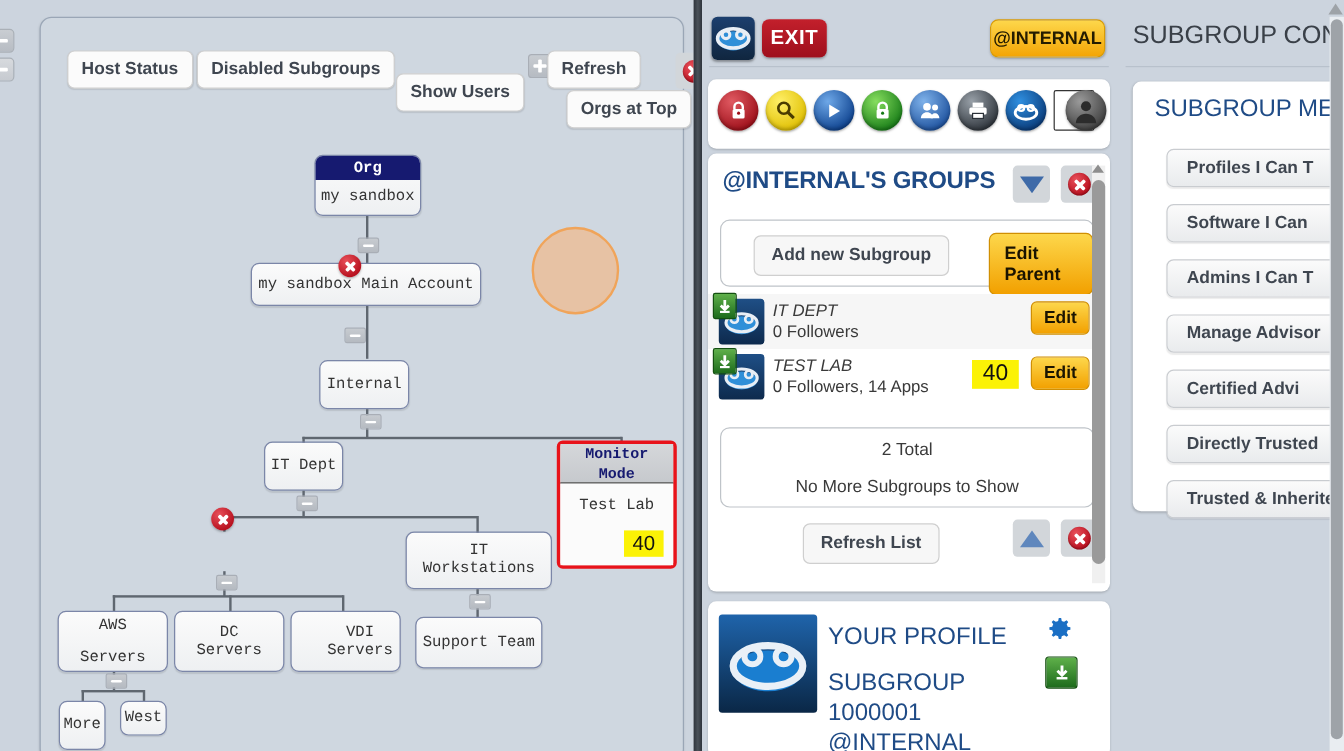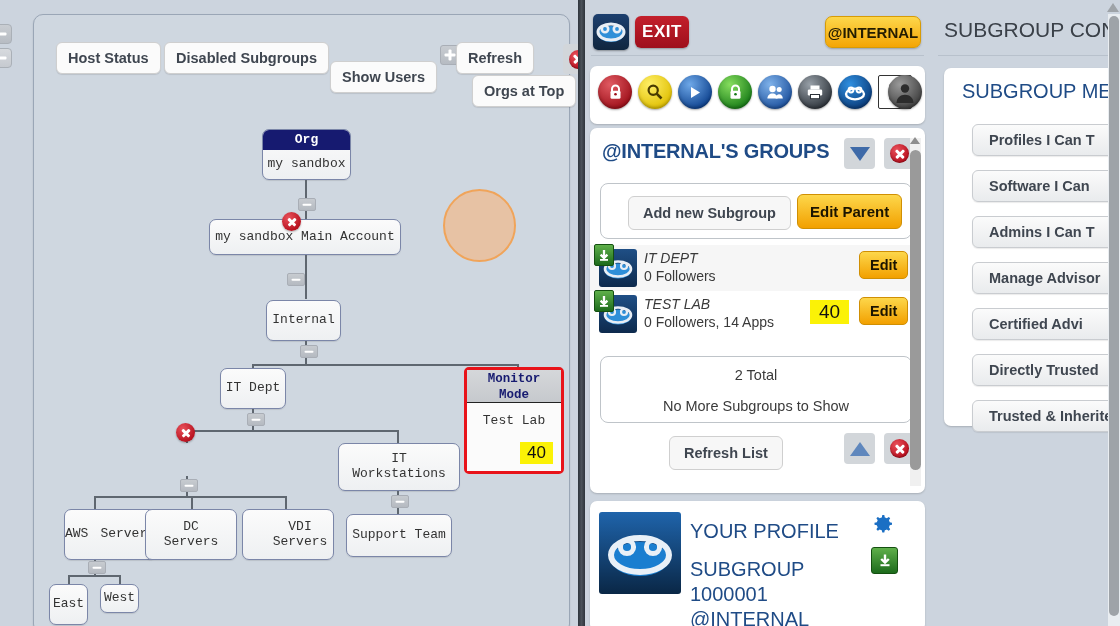--- a/index.html
+++ b/index.html
@@ -196,21 +196,21 @@
   #addsub-box {
     position:absolute; left:10px; top:55px; width:312px; height:56px;
     border:1px solid #bfc4c9; border-radius:8px; background:#fff;
   }
   #btn-add-sub {
     position:absolute; left:27px; top:12px; padding:8px 14px; font-size:14.5px;
     font-weight:bold; color:#3f4650; background:#f7f7f7; border:1px solid #cfcfcf;
     border-radius:6px;
   }
   #btn-edit-parent {
-    position:absolute; left:196px; top:10px; padding:8px 12px; font-size:15px;
+    position:absolute; left:223px; top:10px; padding:8px 12px; font-size:15px;
     font-weight:bold; color:#1b1400; background:linear-gradient(#fdd74b,#f2a000);
     border:1px solid #d08f03; border-radius:6px;
   }
 
   .grp-row { position:absolute; left:0; width:329px; height:46px; }
   #grp-row-0 { top:117px; background:#f6f6f6; }
   #grp-row-1 { top:163px; background:#fff; }
   .grp-ico { position:absolute; left:9px; top:4px; width:38px; height:38px;
     background:linear-gradient(#1f4f86,#0d2a4d); border-radius:3px; overflow:hidden; }
   .grp-dl {
@@ -382,21 +382,21 @@
 
       <div class="node" style="left:304px; top:428px; width:122px; height:48px; flex-direction:column;">
         <span>IT</span>
         <span>Workstations</span>
       </div>
       <div class="lnk" style="left:363px; top:476px; width:1.5px; height:24px;"></div>
       <div class="mini" style="left:357px; top:480px;">
           <i></i>
         </div>
 
-      <div class="node" style="left:30px; top:494px; width:92px; height:51px; flex-direction:row;gap:12px;">
+      <div class="node" style="left:14px; top:494px; width:92px; height:51px; flex-direction:column;gap:12px;">
         <span>AWS</span>
         <span>Servers</span>
       </div>
       <div class="node" style="left:111px; top:494px; width:92px; height:51px; flex-direction:column;">
         <span>DC</span>
         <span>Servers</span>
       </div>
       <div class="node" style="left:208px; top:494px; width:92px; height:51px; flex-direction:column;padding-left:24px;">
         <span>VDI</span>
         <span>Servers</span>
@@ -408,21 +408,21 @@
 
       <div class="lnk" style="left:60px; top:545px; width:1.5px; height:16px;"></div>
       <div class="mini" style="left:54px; top:546px;">
           <i></i>
         </div>
       <div class="lnk" style="left:34px; top:560px; width:52px; height:1.5px;"></div>
       <div class="lnk" style="left:34px; top:560px; width:1.5px; height:10px;"></div>
       <div class="lnk" style="left:85px; top:560px; width:1.5px; height:10px;"></div>
 
       <div class="node" style="left:15px; top:569px; width:39px; height:41px;">
-        <span>East</span>
+        <span>More</span>
       </div>
       <div class="node" style="left:66px; top:569px; width:39px; height:29px;">
         <span>West</span>
       </div>
 
       <div id="orange-blob"></div>
     </div>
   </div>
 
   <div id="monitor-node">

